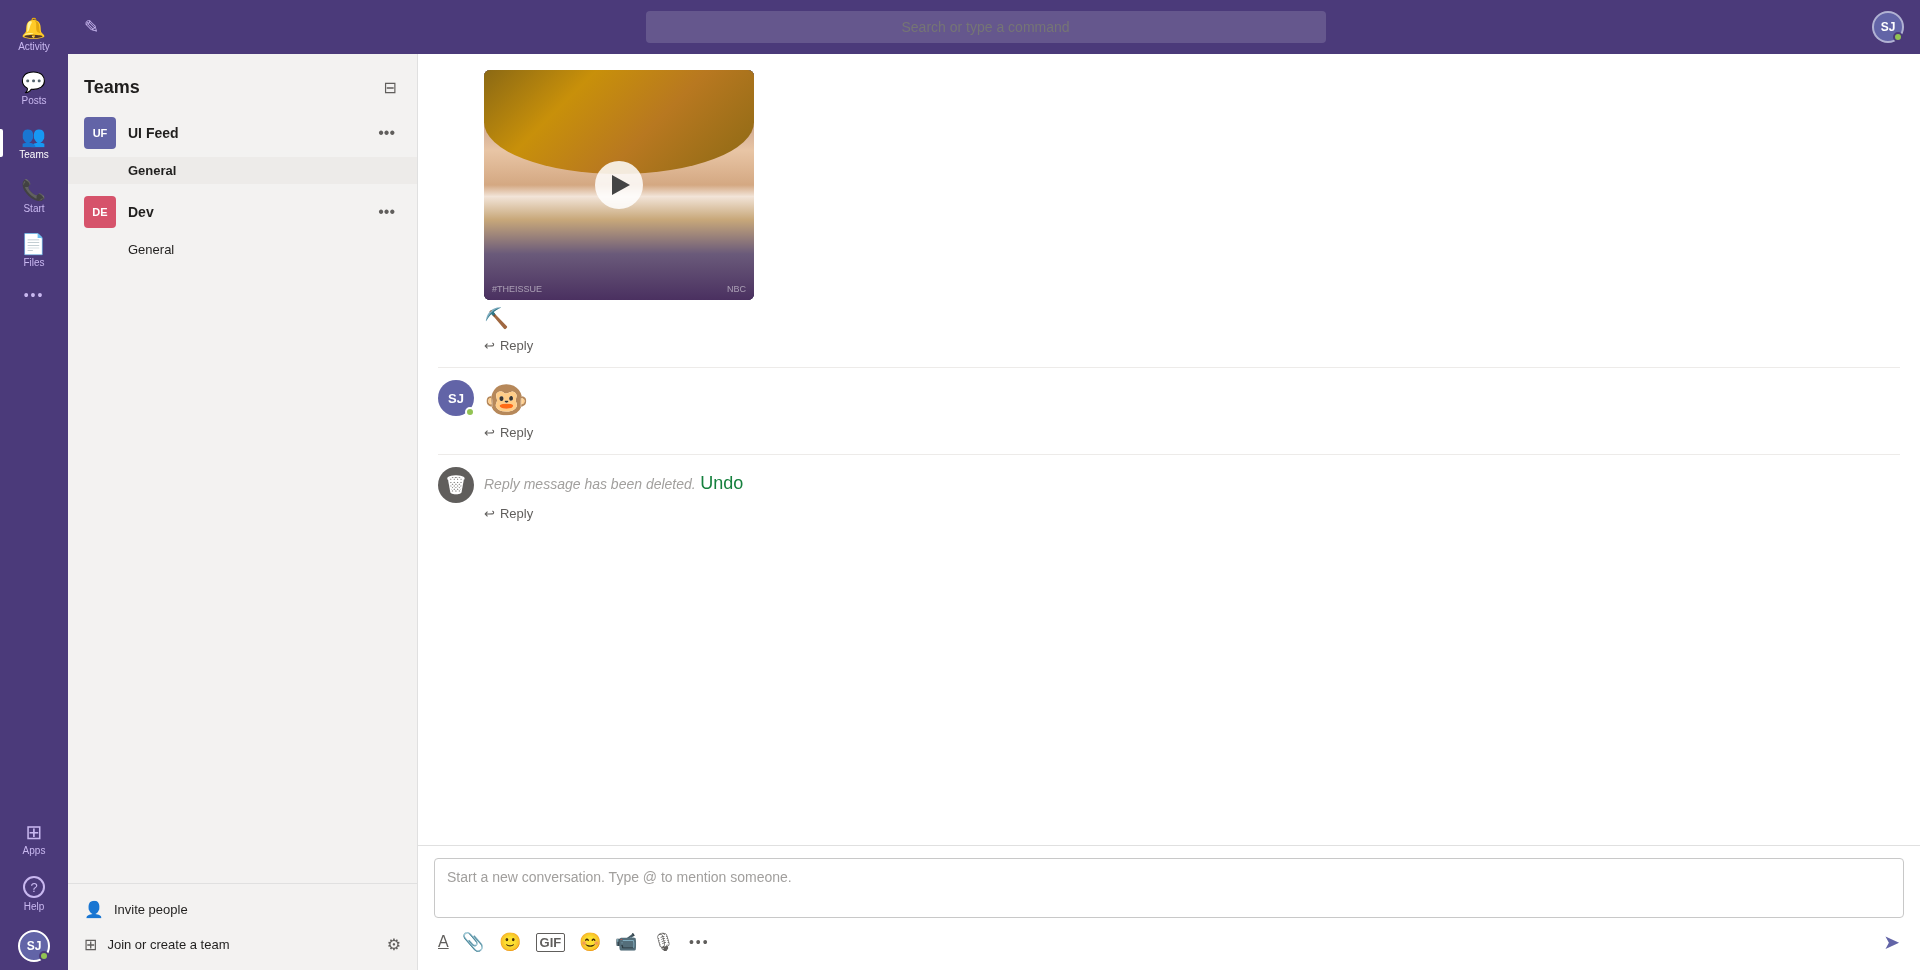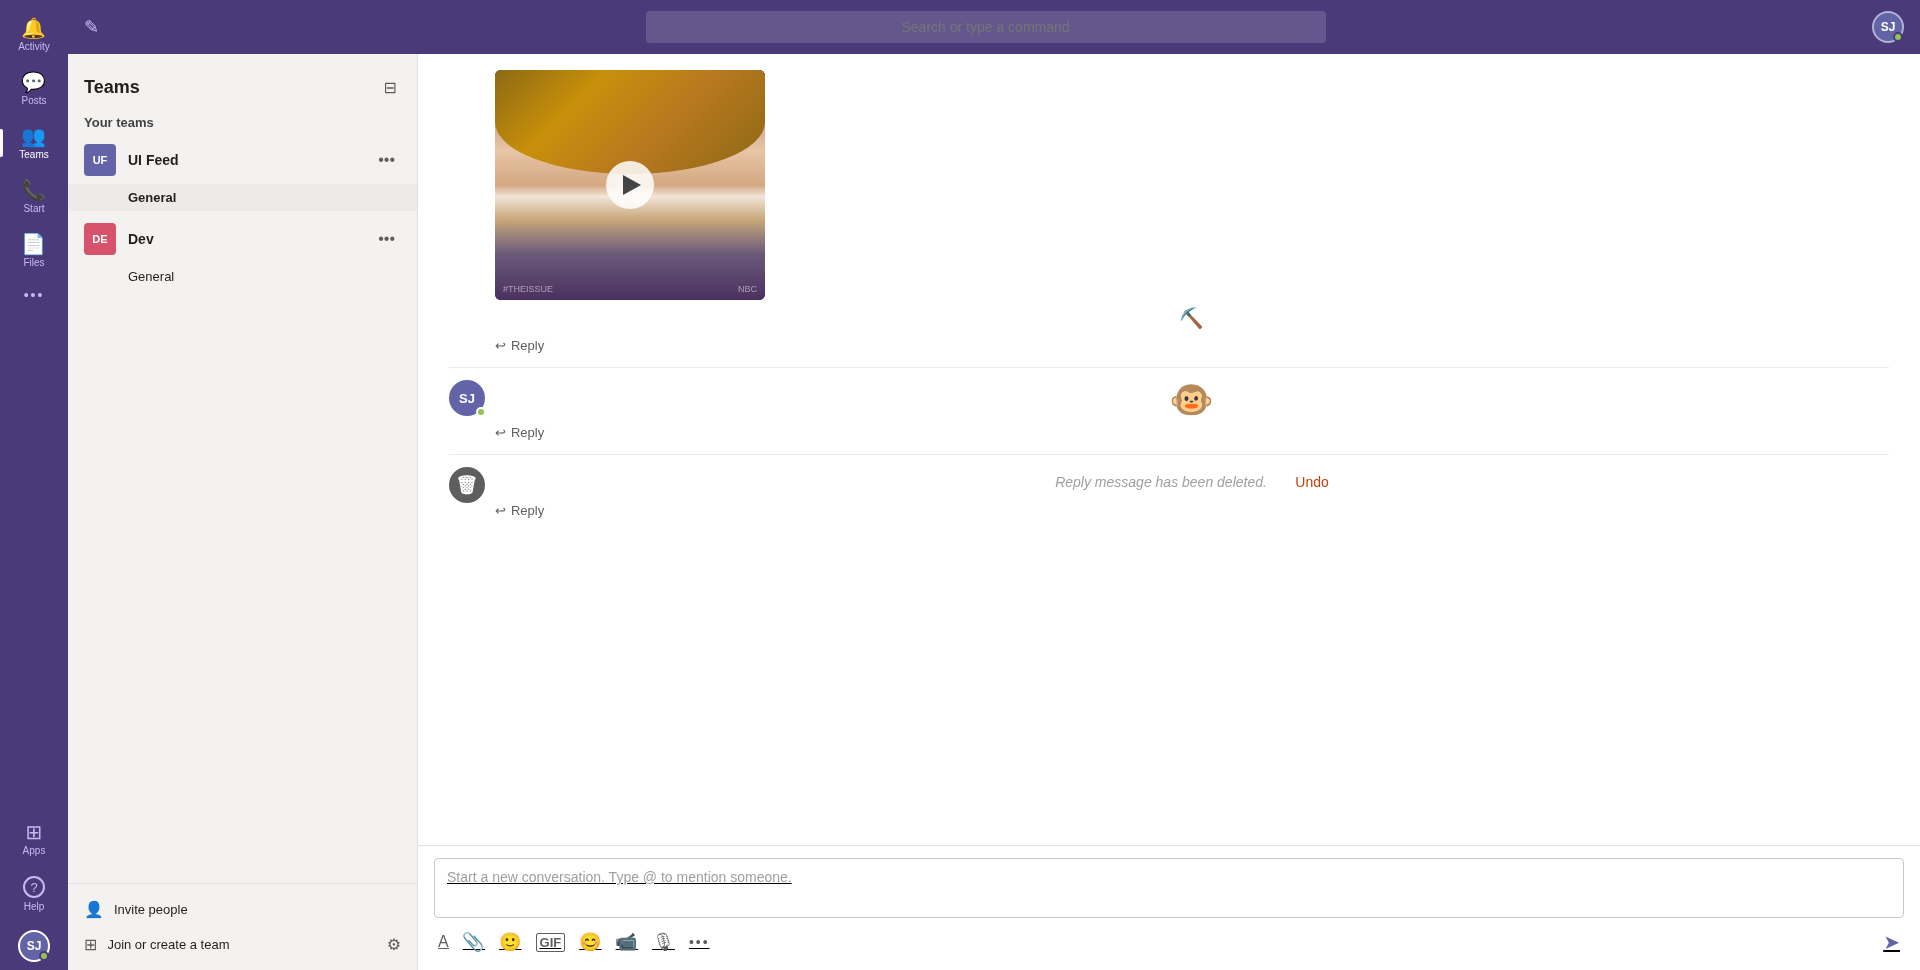--- a/index.html
+++ b/index.html
@@ -285,23 +285,22 @@
     .header-right-icon {
       font-size: 16px;
       color: #605e5c;
       cursor: pointer;
     }
 
     
     .messages-area {
       flex: 1;
       overflow-y: auto;
-      padding: 8px 15px;
+      padding: 8px 4px;
       background: #fff;
-      text-align: center;
     }
 
     .message-block {
       display: flex;
       padding: 8px 16px;
       position: relative;
     }
 
     .msg-avatar {
       width: 36px;
@@ -400,34 +399,33 @@
       border-top: 1px solid #edebe9;
       margin: 2px 16px;
     }
 
     .deleted-msg-text {
       font-style: italic;
       color: #a19f9d;
       font-size: 14px;
     }
     .undo-link {
-      color: #c2410c;
-      cursor: pointer;
-      font-size: 14px;
-      margin-left: 24px;
+      color: #15803d;
+      cursor: pointer;
+      font-size: 18px;
+      margin-left: 0;
       font-style: normal;
     }
 
     
     .compose-area {
       border-top: 1px solid #e0e0e0;
       padding: 12px 16px;
       background: #fff;
       flex-shrink: 0;
-      text-decoration: underline;
     }
     .compose-box {
       border: 1px solid #c8c8c8;
       border-radius: 4px;
       padding: 10px 12px;
       min-height: 60px;
       font-size: 14px;
       color: #a19f9d;
       cursor: text;
     }
@@ -504,21 +502,20 @@
   <div class="top-bar" style="height:54px;background:#4b3a7a;display:flex;align-items:center;padding:0 16px;">
     <span class="compose-icon" style="color:#c9b8f0;font-size:18px;cursor:pointer;">✎</span>
     <input class="search-bar" style="flex: 1 1 0%; max-width: 680px; margin: 0px auto;" placeholder="Search or type a command">
   </div>
 
   <div class="sidebar-header">
     <span class="sidebar-title">Teams</span>
     <button class="sidebar-filter-btn">⊟</button>
   </div>
 
-  <div class="teams-section-label">Your teams</div>
 
   <div class="team-group">
     <div class="team-row">
       <div class="team-avatar uf">UF</div>
       <span class="team-name">UI Feed</span>
       <button class="team-more-btn">•••</button>
     </div>
     <div class="channel-item active">General</div>
   </div>
 

